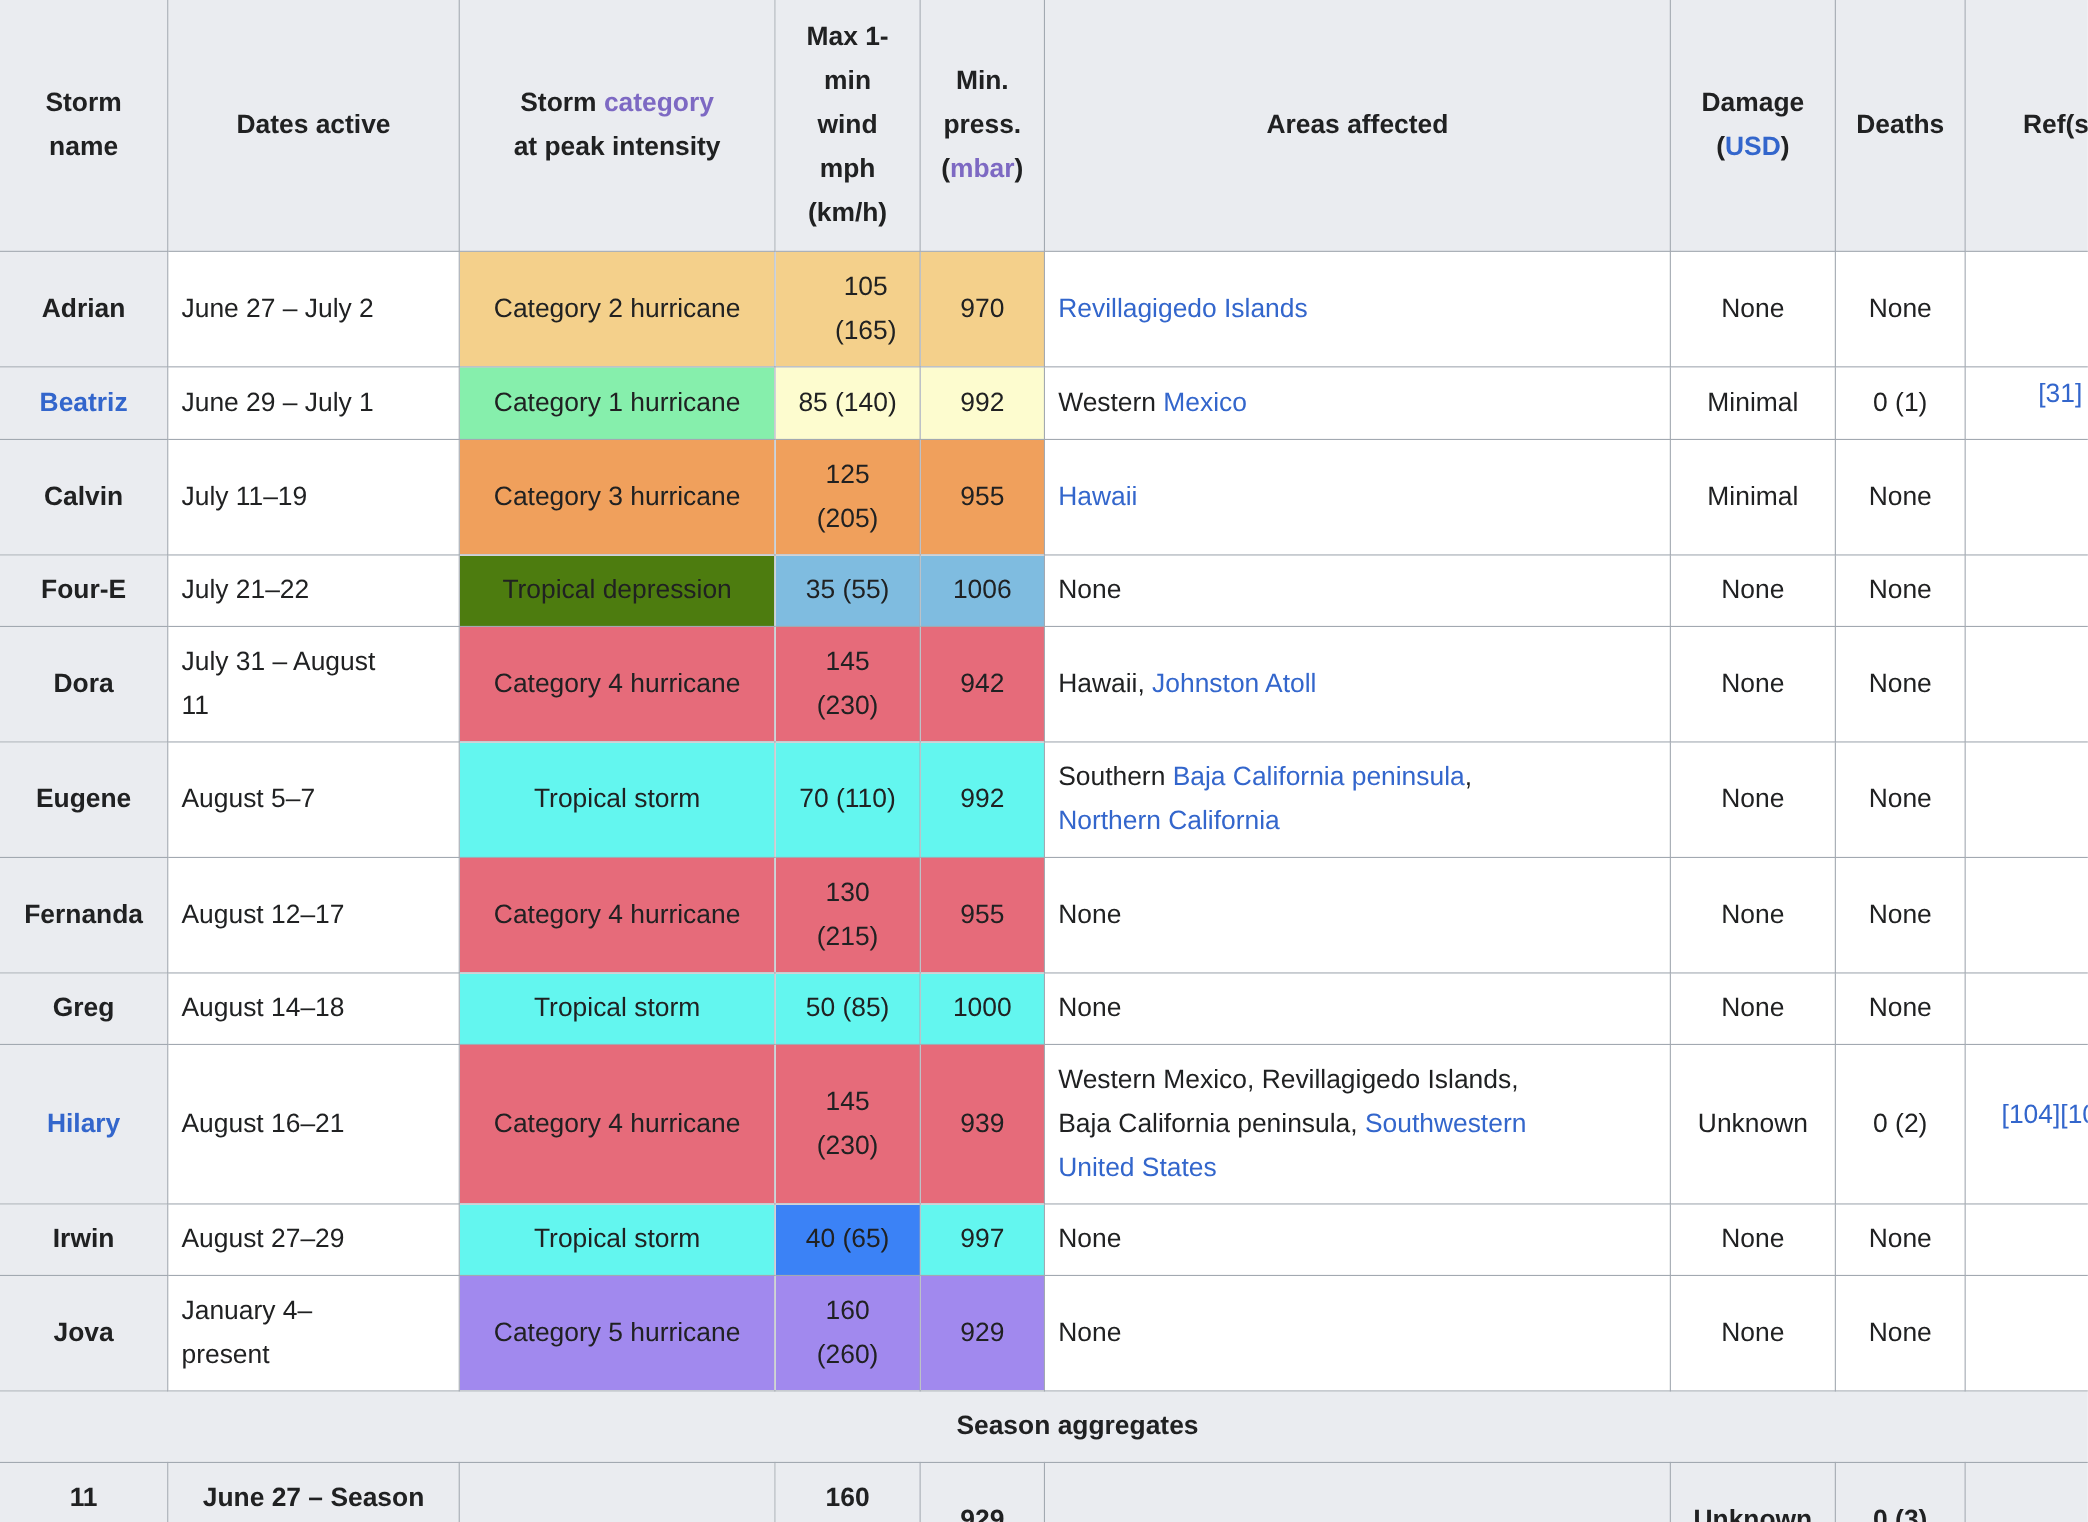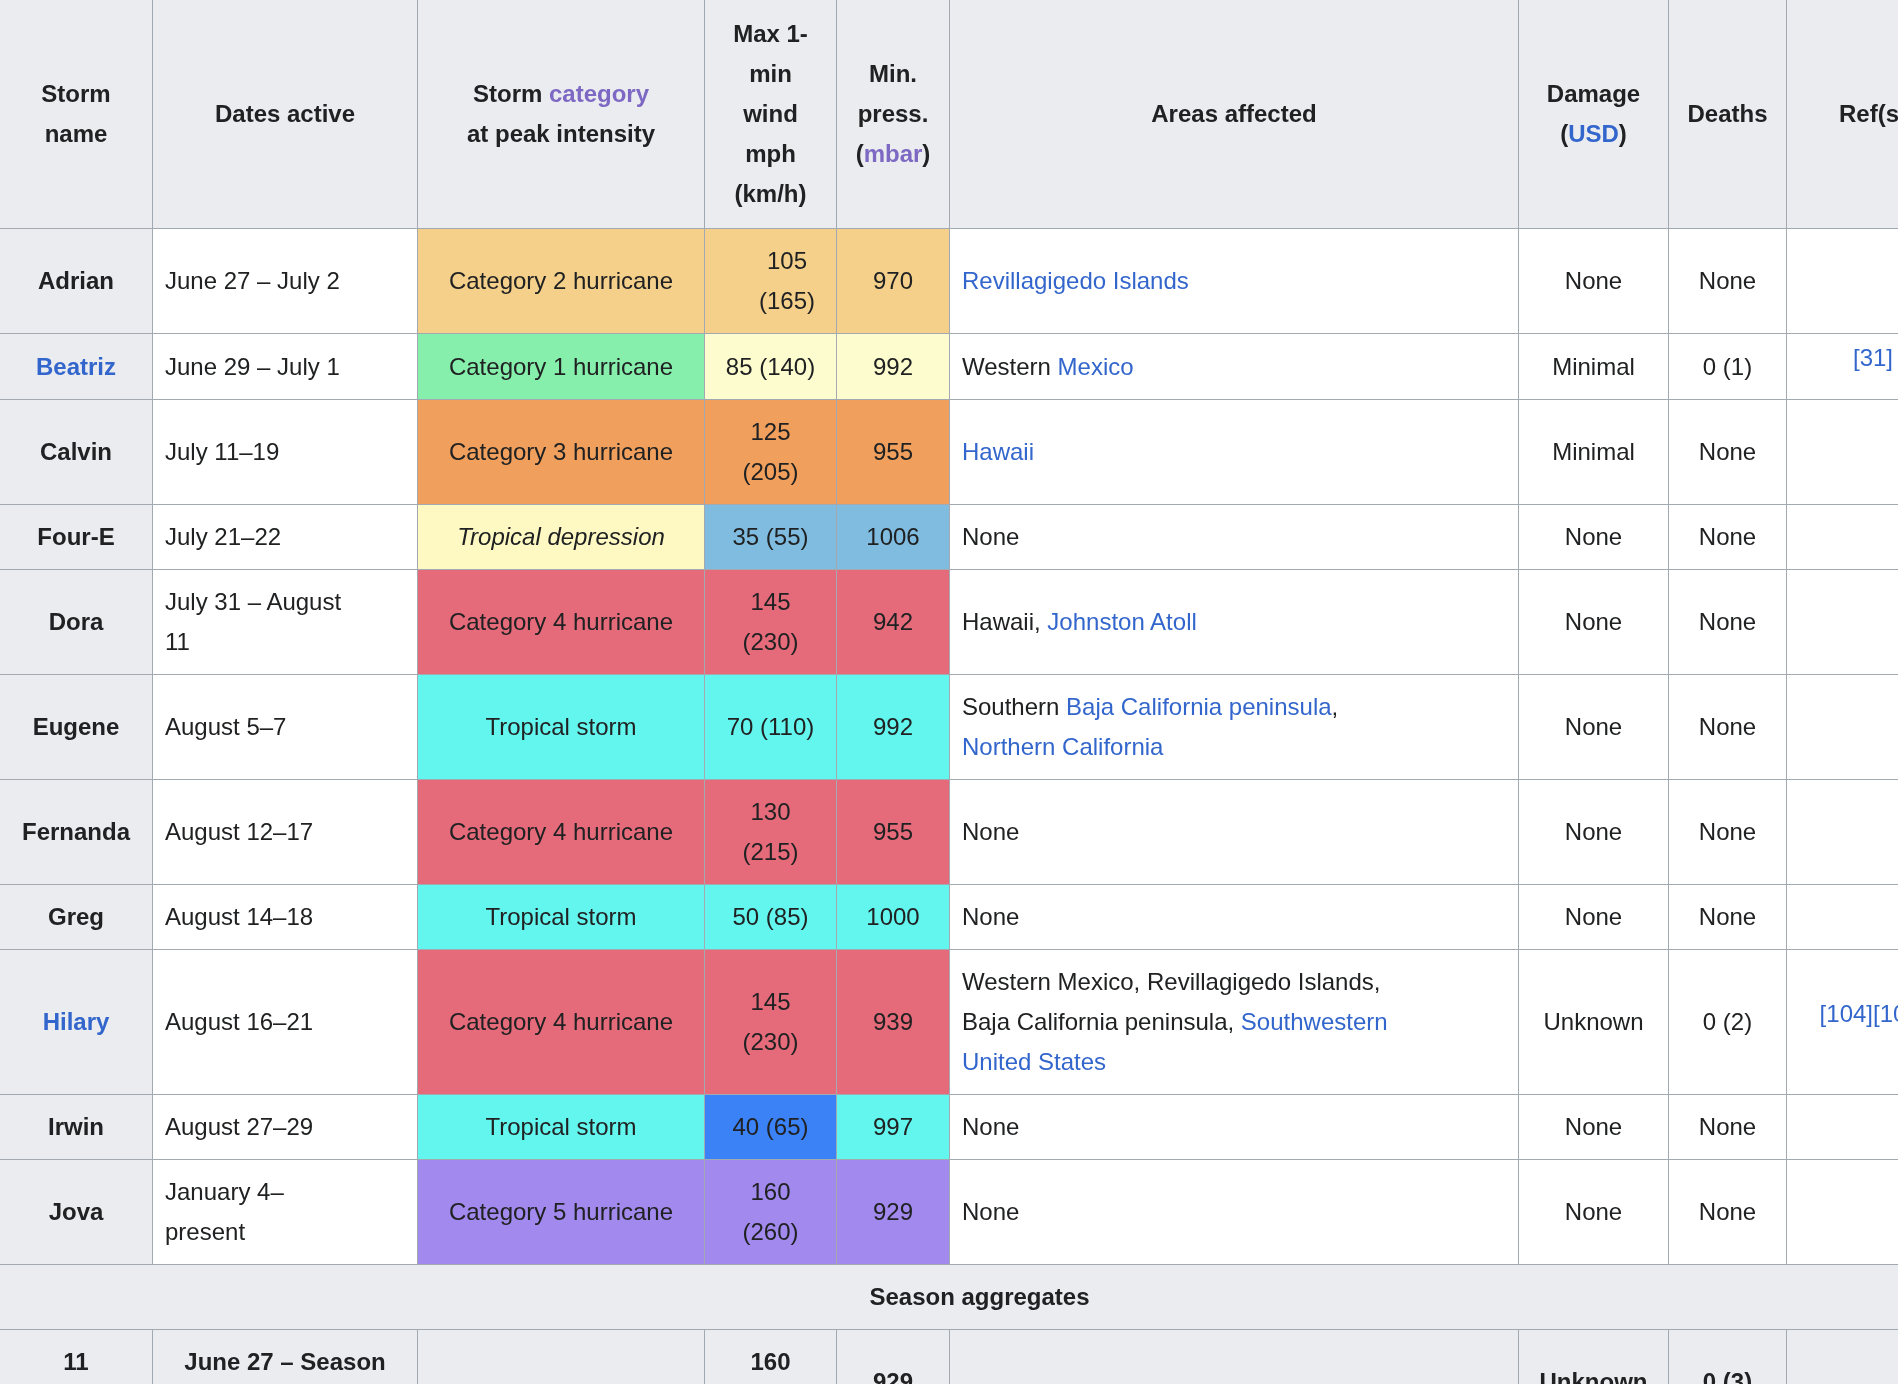--- a/index.html
+++ b/index.html
@@ -144,21 +144,21 @@
 (205)</td>
           <td style="background: rgb(240, 160, 92);">955</td>
           <td class="left-cell"><span class="a">Hawaii</span></td>
           <td>Minimal</td>
           <td>None</td>
           <td></td>
         </tr>
         <tr>
           <th class="rowhead">Four-E</th>
           <td class="left-cell">July 21–22</td>
-          <td style="background: #fef9c3; font-style: italic;">Tropical depression</td>
+          <td style="background: #4d7c0f;">Tropical depression</td>
           <td style="background: rgb(127, 188, 224);">35 (55)</td>
           <td style="background: rgb(127, 188, 224);">1006</td>
           <td class="left-cell">None</td>
           <td>None</td>
           <td>None</td>
           <td></td>
         </tr>
         <tr>
           <th class="rowhead">Dora</th>
           <td class="left-cell">July 31 – August

